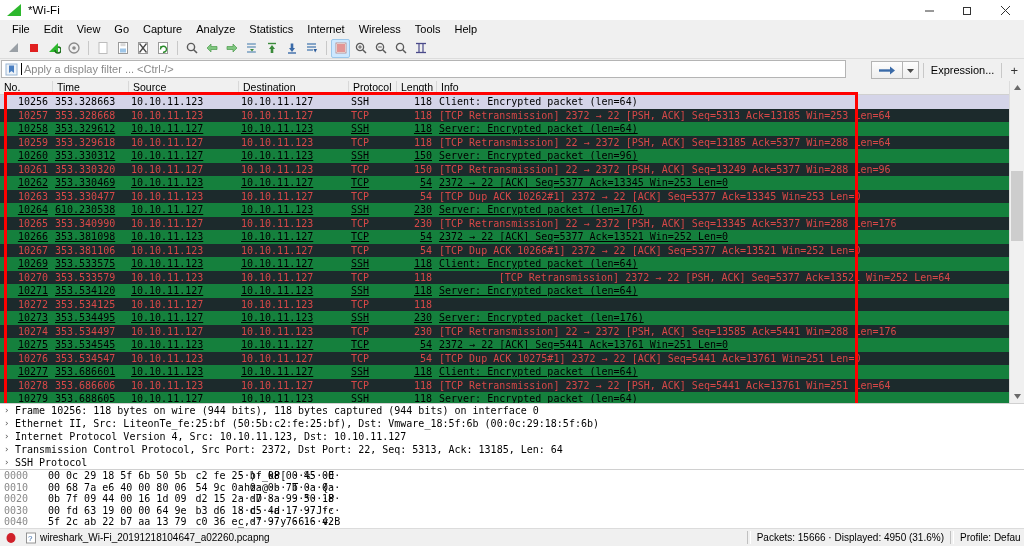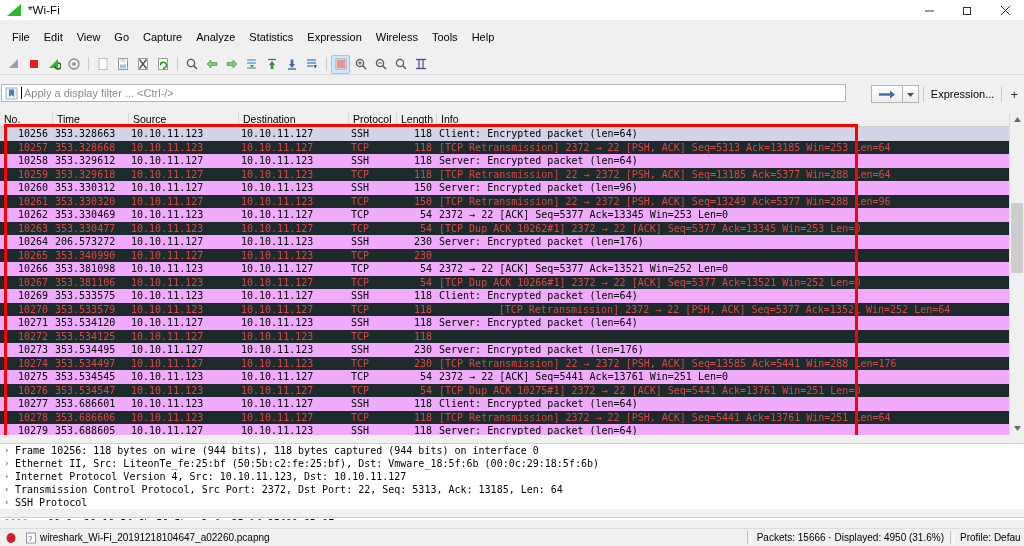--- a/index.html
+++ b/index.html
@@ -3,21 +3,21 @@
 <meta charset="utf-8">
 <style>
   html,body{margin:0;padding:0;}
   body{
     width:1024px;height:546px;overflow:hidden;
     background:#f0f0f0;
     font-family:"Liberation Sans", sans-serif;
     font-size:11px;color:#000;
     -webkit-font-smoothing:none;
   }
-  .app{width:1024px;height:546px;display:flex;flex-direction:column;background:#f0f0f0;position:relative;gap:8px;}
+  .app{width:1024px;height:546px;display:flex;flex-direction:column;background:#f0f0f0;position:relative;}
 
   
   .titlebar{height:20px;background:#ffffff;display:flex;align-items:center;flex:0 0 auto;border-bottom:1px solid #f0f0f0;}
   .title-icon{width:16px;height:13px;margin:0 5px 0 7px;position:relative;}
   .shark-fin{width:0;height:0;border-style:solid;border-width:0 0 12px 14px;border-color:transparent transparent #2db82d transparent;display:block;}
   .title-text{font-size:11.5px;color:#000;letter-spacing:0.1px;}
   .winctrls{margin-left:auto;display:flex;height:20px;}
   .winbtn{width:38px;height:20px;display:flex;align-items:center;justify-content:center;color:#444;font-size:11px;}
   .winbtn svg{display:block;}
 
@@ -45,21 +45,21 @@
   .expr-label{font-size:11px;padding:0 3px;}
   .plus-label{font-size:13px;padding:0 6px 0 4px;color:#333;}
 
   
   .packet-pane{flex:0 0 auto;height:322px;display:flex;flex-direction:column;background:#fff;position:relative;overflow:hidden;}
   .col-head{height:13px;background:#f0f0f0;display:flex;font-size:10.5px;color:#000;flex:0 0 auto;position:relative;border-bottom:1px solid #d0d0d0;}
   .col-head .ch{position:relative;padding-left:4px;line-height:13px;box-sizing:border-box;overflow:hidden;white-space:nowrap;}
   .col-head .ch + .ch{border-left:1px solid #d8d8d8;}
   .rows{flex:1 1 auto;overflow:hidden;position:relative;background:#fff;}
   .prow{height:13.5px;display:flex;font-family:"DejaVu Sans Mono","Liberation Mono",monospace;font-size:10px;line-height:13.5px;white-space:nowrap;}
-  .prow.odd{background:#f0abfc;color:#000;}
+  .prow.odd{background:#15803d;color:#000;text-decoration:underline;}
   .prow.bad{background:#1c2a2c;color:#d74848;}
   .prow.sel{background:#d4d4e8;color:#000;}
   .cell{box-sizing:border-box;overflow:hidden;white-space:nowrap;padding-left:3px;}
   .cell.num{text-align:right;padding-right:4px;padding-left:0;}
   .vscroll{position:absolute;right:0;top:0;width:14px;bottom:0;background:#f0f0f0;border-left:1px solid #dcdcdc;}
   .vscroll .up,.vscroll .down{height:13px;display:flex;align-items:center;justify-content:center;background:#f0f0f0;}
   .vscroll .thumb{position:absolute;left:1px;right:1px;top:90px;height:70px;background:#cdcdcd;}
 
   
   .red-box{position:absolute;border:3px solid #ff0000;pointer-events:none;z-index:30;}
@@ -117,21 +117,21 @@
   </div>
 
   <div class="menubar">
     <div class="menu-item">File</div>
     <div class="menu-item">Edit</div>
     <div class="menu-item">View</div>
     <div class="menu-item">Go</div>
     <div class="menu-item">Capture</div>
     <div class="menu-item">Analyze</div>
     <div class="menu-item">Statistics</div>
-    <div class="menu-item">Expression</div>
+    <div class="menu-item">Internet</div>
     <div class="menu-item">Wireless</div>
     <div class="menu-item">Tools</div>
     <div class="menu-item">Help</div>
   </div>
 
   <div class="toolbar">
     <div class="tb">
       <svg width="14" height="14" viewBox="0 0 14 14">
           <path d="M2 11 L11 2 L11 11 Z" fill="#9aa0a6"></path>
         </svg>
@@ -374,34 +374,35 @@
           <div class="cell num" style="width: 52px;">10263</div>
           <div class="cell" style="width: 76px;">353.330477</div>
           <div class="cell" style="width: 110px;">10.10.11.123</div>
           <div class="cell" style="width: 110px;">10.10.11.127</div>
           <div class="cell" style="width: 48px;">TCP</div>
           <div class="cell num" style="width: 40px;">54</div>
           <div class="cell" style="width: 574px;">[TCP Dup ACK 10262#1] 2372 → 22 [ACK] Seq=5377 Ack=13345 Win=253 Len=0</div>
         </div>
         <div class="prow odd">
           <div class="cell num" style="width: 52px;">10264</div>
-          <div class="cell" style="width: 76px;">206.573272</div>
+          <div class="cell" style="width: 76px;">610.230538</div>
           <div class="cell" style="width: 110px;">10.10.11.127</div>
           <div class="cell" style="width: 110px;">10.10.11.123</div>
           <div class="cell" style="width: 48px;">SSH</div>
           <div class="cell num" style="width: 40px;">230</div>
           <div class="cell" style="width: 574px;">Server: Encrypted packet (len=176)</div>
         </div>
         <div class="prow bad">
           <div class="cell num" style="width: 52px;">10265</div>
           <div class="cell" style="width: 76px;">353.340990</div>
           <div class="cell" style="width: 110px;">10.10.11.127</div>
           <div class="cell" style="width: 110px;">10.10.11.123</div>
           <div class="cell" style="width: 48px;">TCP</div>
           <div class="cell num" style="width: 40px;">230</div>
+          <div class="cell" style="width: 574px;">[TCP Retransmission] 22 → 2372 [PSH, ACK] Seq=13345 Ack=5377 Win=288 Len=176</div>
         </div>
         <div class="prow odd">
           <div class="cell num" style="width: 52px;">10266</div>
           <div class="cell" style="width: 76px;">353.381098</div>
           <div class="cell" style="width: 110px;">10.10.11.123</div>
           <div class="cell" style="width: 110px;">10.10.11.127</div>
           <div class="cell" style="width: 48px;">TCP</div>
           <div class="cell num" style="width: 40px;">54</div>
           <div class="cell" style="width: 574px;">2372 → 22 [ACK] Seq=5377 Ack=13521 Win=252 Len=0</div>
         </div>

